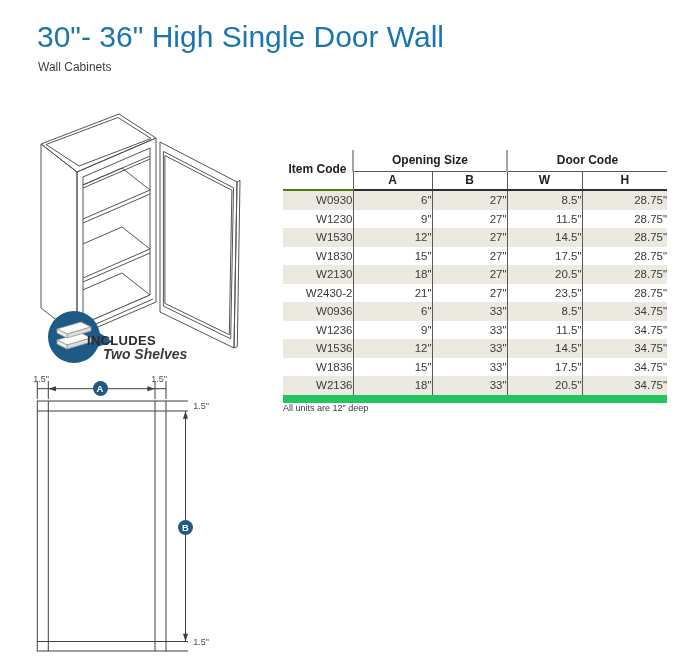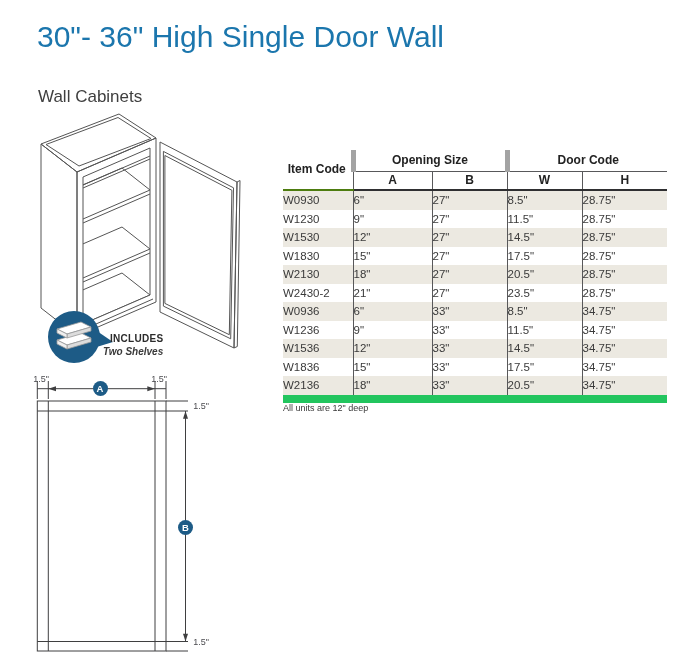--- a/index.html
+++ b/index.html
@@ -5,46 +5,46 @@
   html,body{margin:0;padding:0;background:#fff;}
   .page{
     position:relative;width:678px;height:672px;background:#ffffff;overflow:hidden;
     font-family:"Liberation Sans",sans-serif;color:#3a3a3a;
   }
   .abs{position:absolute;}
   .page-title{
     left:37px;top:20px;font-size:30px;font-weight:400;color:#1b76ad;letter-spacing:0;
     white-space:nowrap;
   }
-  .page-subtitle{left:38px;top:60px;font-size:17px;color:#3f3f3f;margin-top:27px;}
+  .page-subtitle{left:38px;top:60px;font-size:12px;color:#3f3f3f;}
   
   .cab-svg{left:25px;top:83px;}
   .dim-svg{left:20px;top:374px;}
-  .badge-line1{left:110px;top:333px;font-size:10px;font-weight:bold;color:#2b2b2b;letter-spacing:.3px;text-align:center;}
-  .badge-line2{left:103px;top:346px;font-size:10px;font-weight:bold;font-style:italic;color:#3a3a3a;}
+  .badge-line1{left:87px;top:333px;font-size:13px;font-weight:bold;color:#2b2b2b;letter-spacing:.3px;text-align:center;}
+  .badge-line2{left:103px;top:346px;font-size:14px;font-weight:bold;font-style:italic;color:#3a3a3a;}
   
   .dim-label{font-size:9px;color:#4c4c50;width:26px;text-align:center;}
   .marker{
     width:15px;height:15px;border-radius:50%;background:#1d5b86;color:#fff;
     font-size:9.5px;font-weight:bold;text-align:center;line-height:15px;
   }
   
   .spec-table-wrap{left:283px;top:150px;width:384px;}
   table.spec{border-collapse:collapse;width:384px;table-layout:fixed;font-size:11.5px;color:#3a3a3a;}
   table.spec col.c1{width:70px;}
   table.spec col.c2{width:79px;}
   table.spec col.c3{width:75px;}
   table.spec col.c4{width:75px;}
   table.spec col.c5{width:85px;}
   table.spec th{font-size:12px;font-weight:bold;color:#222;text-align:center;padding:0;}
-  table.spec td{text-align:left;padding:0;height:18.5px;line-height:18.5px;}
+  table.spec td{text-align:right;padding:0;height:18.5px;line-height:18.5px;}
   tr.hrow1 th{height:21px;line-height:21px;}
   tr.hrow2 th{height:17px;line-height:17px;}
   th.itemcode{border-bottom:2px solid #4d7c0f;}
-  th.groupsep{border-left:5px solid #a3a3a3;border-bottom:1px solid #58585a;}
+  th.groupsep{border-left:2px solid #a3a3a3;border-bottom:1px solid #58585a;}
   tr.hrow2 th{border-left:1px solid #58585a;border-bottom:2px solid #2f2f31;}
   tbody td + td{border-left:1px solid #58585a;}
   tbody tr:nth-child(odd){background:#ece9e1;}
   tbody tr:last-child td{border-bottom:8px solid #22c55e;}
   .footnote{left:283px;top:403px;font-size:9px;color:#3a3a3a;}
   svg .ln{stroke:#555;stroke-width:1;fill:none;}
   svg .lnd{stroke:#3f3f40;stroke-width:1;fill:none;}
 </style>
 </head>
 <body>

